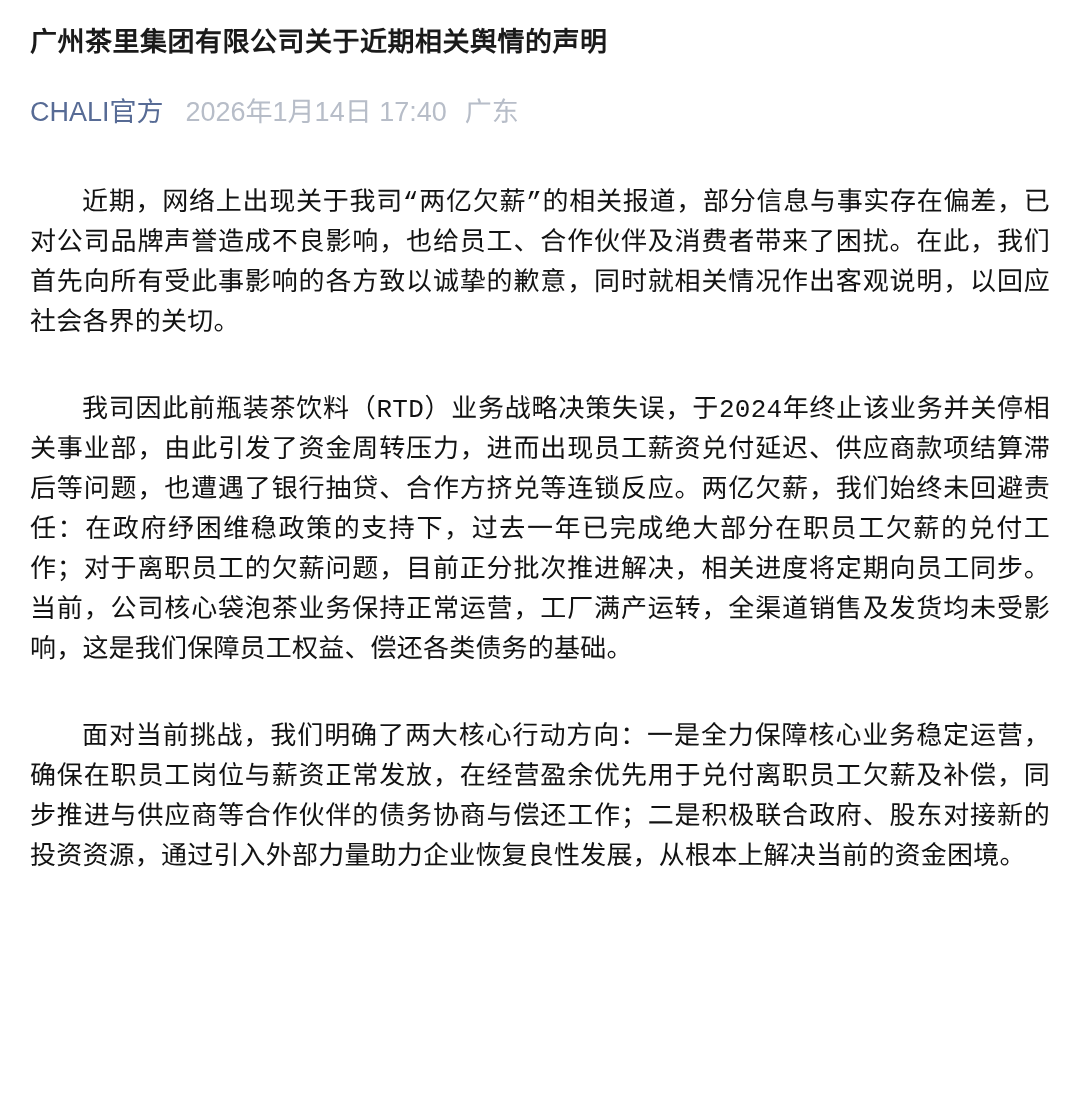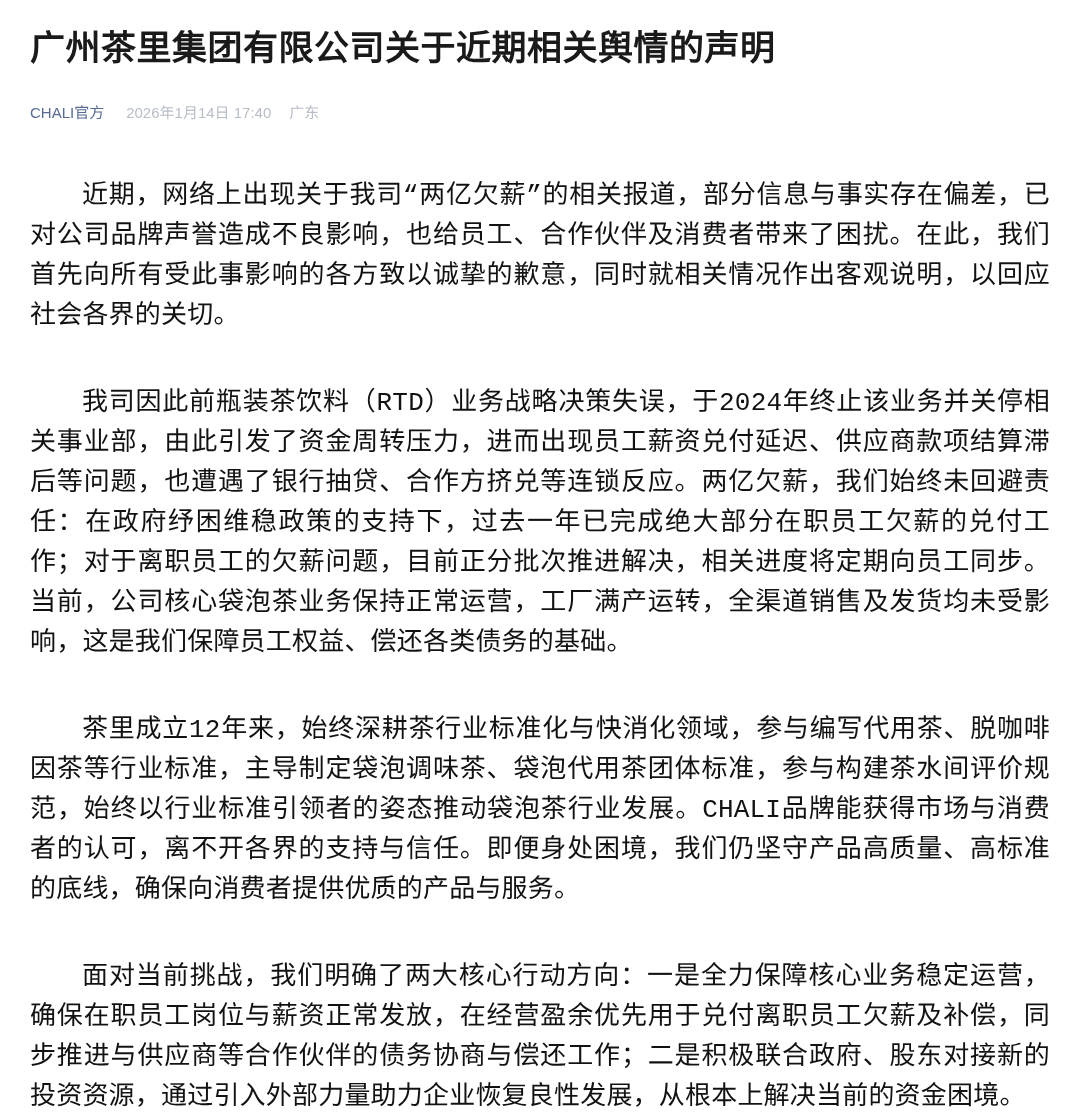--- a/index.html
+++ b/index.html
@@ -10,33 +10,33 @@
   }
   .page {
     width: 1080px;
     height: 1120px;
     background: #ffffff;
     padding: 20px 30px 30px 30px;
     overflow: hidden;
   }
   .article-title {
     font-family: "Liberation Sans", "DejaVu Sans", sans-serif;
-    font-size: 35px;
+    font-size: 27px;
     font-weight: 700;
     color: #1a1a1a;
     line-height: 1.35;
     letter-spacing: 0.5px;
     margin-top: 4px;
     margin-bottom: 30px;
   }
   .byline {
     display: flex;
     align-items: baseline;
     gap: 22px;
-    font-size: 15px;
+    font-size: 27px;
     margin-bottom: 28px;
   }
   .byline .author {
     color: #576b95;
     cursor: pointer;
   }
   .byline .meta {
     color: #b7bdc8;
   }
   .byline .meta.location { margin-left: -4px; }
@@ -65,17 +65,16 @@
 
   <div class="byline">
     <span class="author">CHALI官方</span>
     <span class="meta date">2026年1月14日 17:40</span>
     <span class="meta location">广东</span>
   </div>
 
   <div class="article-body">
     <p>近期，网络上出现关于我司“两亿欠薪”的相关报道，部分信息与事实存在偏差，已对公司品牌声誉造成不良影响，也给员工、合作伙伴及消费者带来了困扰。在此，我们首先向所有受此事影响的各方致以诚挚的歉意，同时就相关情况作出客观说明，以回应社会各界的关切。</p>
     <p>我司因此前瓶装茶饮料（RTD）业务战略决策失误，于2024年终止该业务并关停相关事业部，由此引发了资金周转压力，进而出现员工薪资兑付延迟、供应商款项结算滞后等问题，也遭遇了银行抽贷、合作方挤兑等连锁反应。两亿欠薪，我们始终未回避责任：在政府纾困维稳政策的支持下，过去一年已完成绝大部分在职员工欠薪的兑付工作；对于离职员工的欠薪问题，目前正分批次推进解决，相关进度将定期向员工同步。当前，公司核心袋泡茶业务保持正常运营，工厂满产运转，全渠道销售及发货均未受影响，这是我们保障员工权益、偿还各类债务的基础。</p>
-    <p>茶里成立12年来，始终深耕茶行业标准化与快消化领域，参与编写代用茶、脱咖啡因茶等行业标准，主导制定袋泡调味茶、袋泡代用茶团体标准，参与构建茶水间评价规范，始终以行业标准引领者的姿态推动袋泡茶行业发展。CHALI品牌能获得市场与消费者的认可，离不开各界的支持与信任。即便身处困境，我们仍坚守产品高质量、高标准的底线，确保向消费者提供优质的产品与服务。</p>
     <p>面对当前挑战，我们明确了两大核心行动方向：一是全力保障核心业务稳定运营，确保在职员工岗位与薪资正常发放，在经营盈余优先用于兑付离职员工欠薪及补偿，同步推进与供应商等合作伙伴的债务协商与偿还工作；二是积极联合政府、股东对接新的投资资源，通过引入外部力量助力企业恢复良性发展，从根本上解决当前的资金困境。</p>
   </div>
 
 </div>
 
 </body></html>

